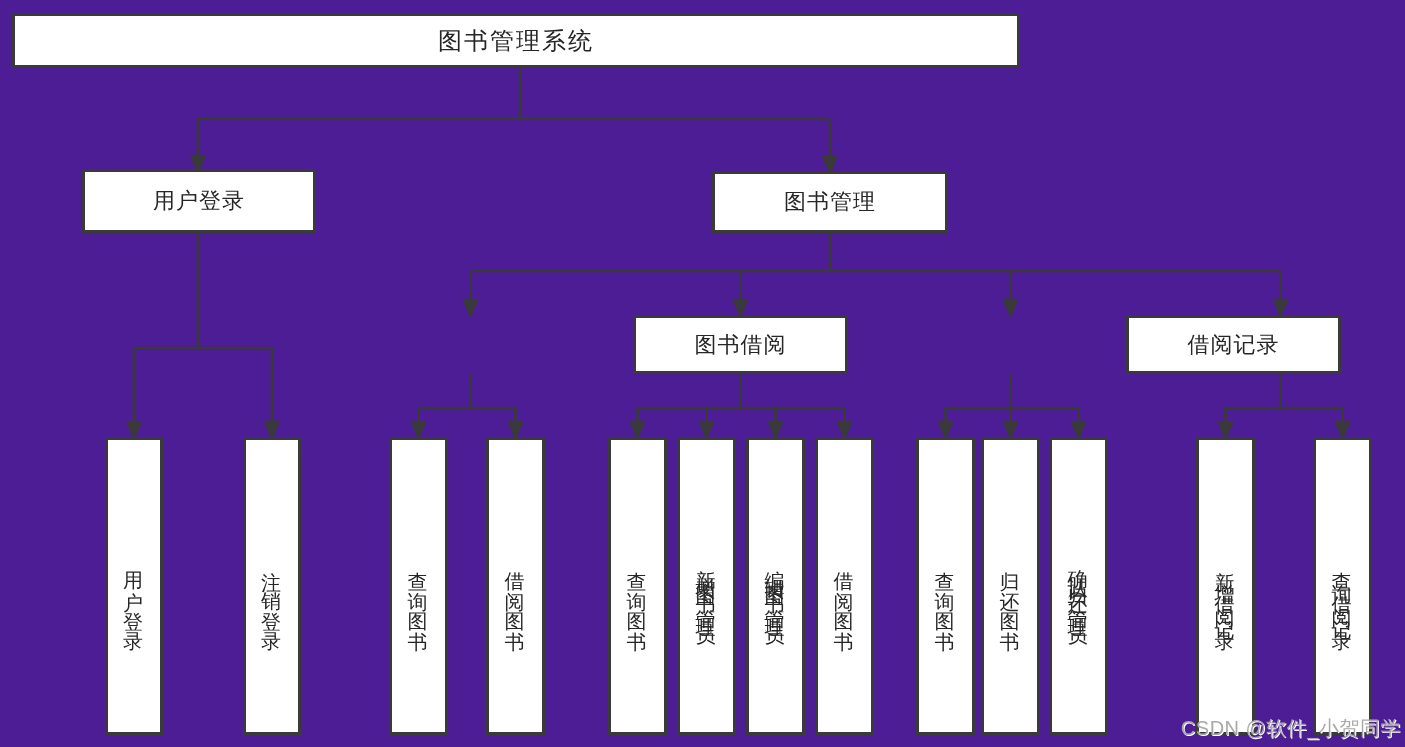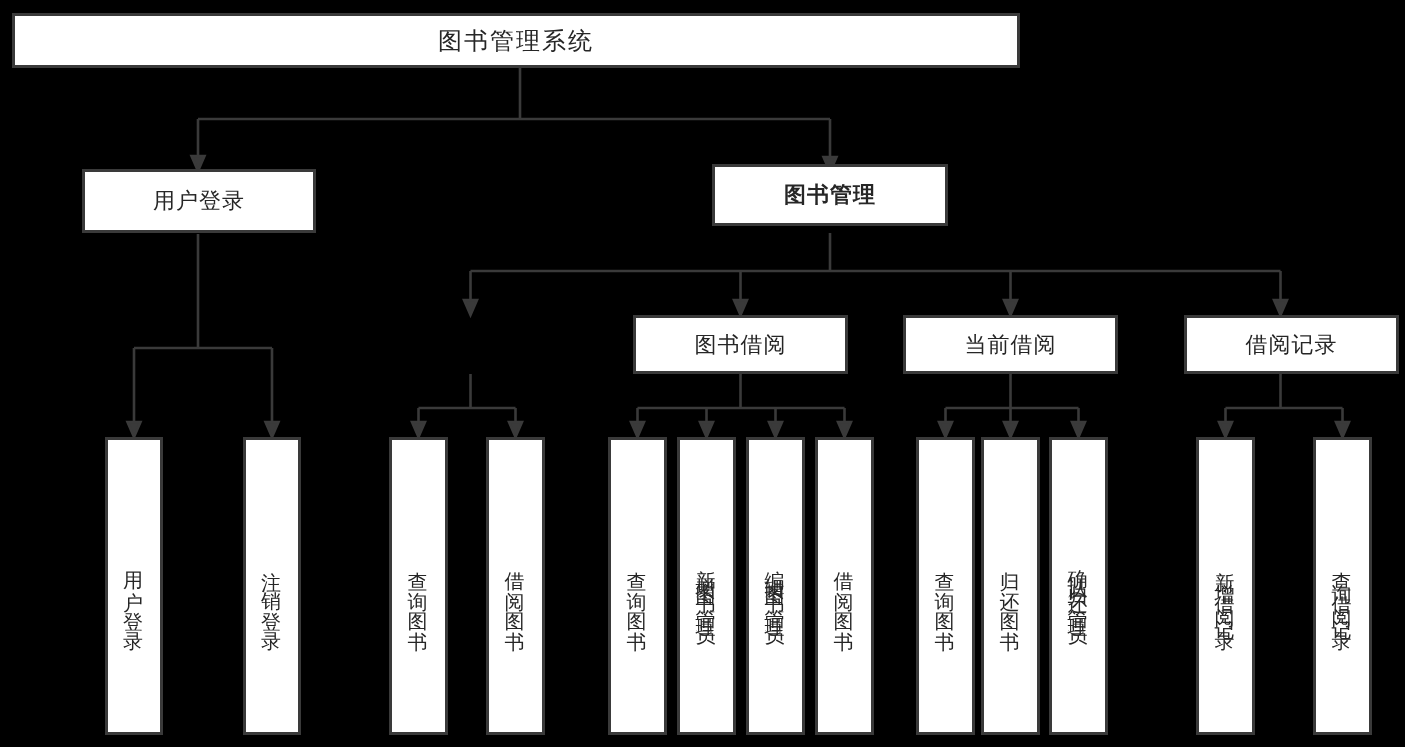--- a/index.html
+++ b/index.html
@@ -4,21 +4,21 @@
 <style>
   html, body {
     margin: 0;
     padding: 0;
     background: #ffffff;
   }
   .canvas {
     position: relative;
     width: 1405px;
     height: 747px;
-    background: #000000;
+    background: #4c1d95;
     font-family: "Liberation Sans", sans-serif;
     overflow: hidden;
   }
   .wires {
     position: absolute;
     left: 0;
     top: 0;
     width: 1405px;
     height: 747px;
   }
@@ -98,38 +98,38 @@
     <g stroke="#3a3a3a" stroke-width="2.6" fill="#3a3a3a">
       <path d="M1280.5 374 V408 M1225.5 408 H1342.5 M1225.5 408 V423 M1342.5 408 V423" fill="none"></path>
       <polygon points="1219,422 1232,422 1225.5,437"></polygon>
       <polygon points="1336,422 1349,422 1342.5,437"></polygon>
     </g>
   </svg>
 
   <div class="hnode root-node" style="left:12px; top:13px; width:1008px; height:55px;">图书管理系统</div>
 
   <div class="hnode" style="left:82px; top:169px; width:234px; height:64px;">用户登录</div>
-  <div class="hnode" style="left:712px; top:164px; width:236px; height:62px;font-weight:bold;">图书管理</div>
+  <div class="hnode" style="left:712px; top:171px; width:236px; height:62px;">图书管理</div>
 
   <div class="hnode" style="left:633px; top:315px; width:215px; height:59px;font-family:Liberation Serif, serif;">图书借阅</div>
-  <div class="hnode" style="left:903px; top:315px; width:215px; height:59px;">当前借阅</div>
-  <div class="hnode" style="left:1184px; top:315px; width:215px; height:59px;">借阅记录</div>
+  <div class="hnode" style="left:1126px; top:315px; width:215px; height:59px;">借阅记录</div>
 
   <div class="vnode ls-a" style="left:105px; top:437px; width:58px; height:298px;">用户登录</div>
   <div class="vnode ls-a" style="left:243px; top:437px; width:58px; height:298px;">注销登录</div>
 
   <div class="vnode ls-a" style="left:389px; top:437px; width:59px; height:298px;">查询图书</div>
   <div class="vnode ls-a" style="left:486px; top:437px; width:59px; height:298px;">借阅图书</div>
 
   <div class="vnode ls-a" style="left:608px; top:437px; width:59px; height:298px;">查询图书</div>
   <div class="vnode ls-c" style="left:677px; top:437px; width:59px; height:298px;">新增图书（管理员）</div>
   <div class="vnode ls-c" style="left:746px; top:437px; width:59px; height:298px;">编辑图书（管理员）</div>
   <div class="vnode ls-a" style="left:815px; top:437px; width:59px; height:298px;">借阅图书</div>
 
   <div class="vnode ls-a" style="left:916px; top:437px; width:59px; height:298px;">查询图书</div>
   <div class="vnode ls-a" style="left:981px; top:437px; width:59px; height:298px;">归还图书</div>
   <div class="vnode ls-c" style="left:1049px; top:437px; width:59px; height:298px;">确认归还（管理员）</div>
 
   <div class="vnode ls-b" style="left:1196px; top:437px; width:59px; height:298px;">新增借阅记录</div>
   <div class="vnode ls-b" style="left:1313px; top:437px; width:59px; height:298px;">查询借阅记录</div>
 
+  <div class="watermark">CSDN @软件_小贺同学</div>
 
 </div>
 
 </body></html>

